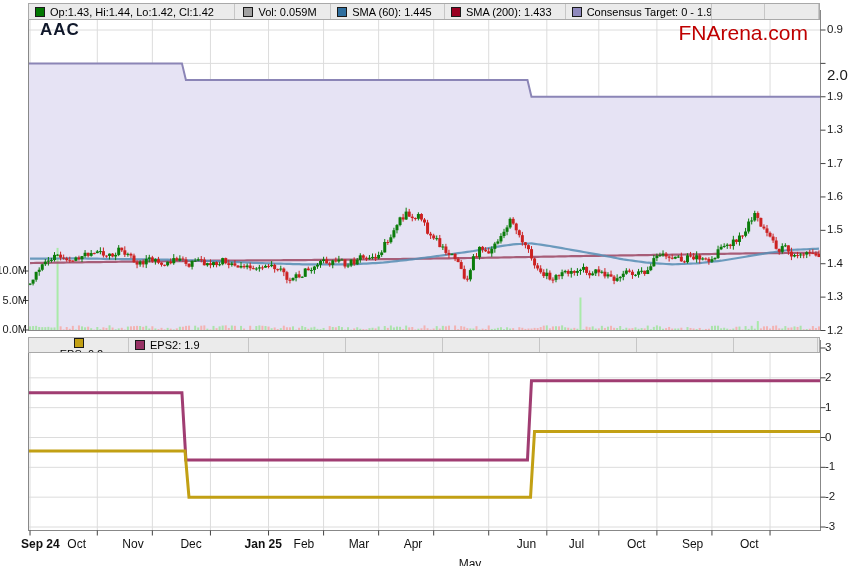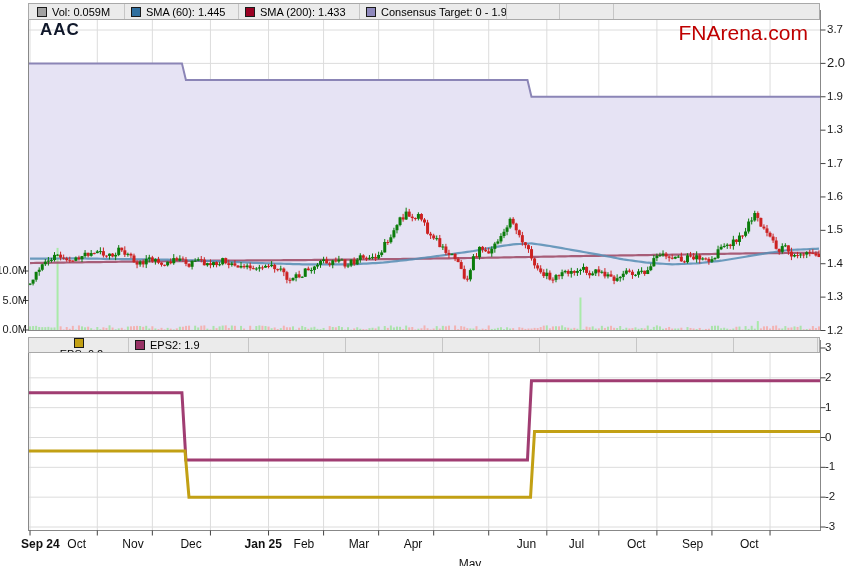--- a/index.html
+++ b/index.html
@@ -884,20 +884,24 @@
       <line x1="488.71621621621625" y1="530.5" x2="488.71621621621625" y2="535.5" stroke="#444"></line>
       <line x1="546.8166023166024" y1="530.5" x2="546.8166023166024" y2="535.5" stroke="#444"></line>
       <line x1="598.8011583011584" y1="530.5" x2="598.8011583011584" y2="535.5" stroke="#444"></line>
       <line x1="656.9015444015445" y1="530.5" x2="656.9015444015445" y2="535.5" stroke="#444"></line>
       <line x1="711.9440154440155" y1="530.5" x2="711.9440154440155" y2="535.5" stroke="#444"></line>
       <line x1="770.0444015444016" y1="530.5" x2="770.0444015444016" y2="535.5" stroke="#444"></line>
     </svg>
   <div id="title">AAC</div>
   <div id="logo">FNArena.com</div>
   <div id="legend-top" class="legend">
+      <div class="cell" style="width: 207px;">
+        <span class="sq" style="background: rgb(0, 119, 0);"></span>
+        <span>Op:1.43, Hi:1.44, Lo:1.42, Cl:1.42</span>
+      </div>
       <div class="cell" style="width: 96px; padding-left: 8px;">
         <span class="sq" style="background: rgb(160, 160, 160);"></span>
         <span>Vol: 0.059M</span>
       </div>
       <div class="cell" style="width: 114px;">
         <span class="sq" style="background: rgb(47, 111, 159);"></span>
         <span>SMA (60): 1.445</span>
       </div>
       <div class="cell" style="width: 121px;">
         <span class="sq" style="background: rgb(153, 0, 34);"></span>
@@ -936,22 +940,22 @@
         <span></span>
       </div>
       <div class="cell" style="width: 97px;">
         <span></span>
       </div>
       <div class="cell" style="width: 84px;">
         <span></span>
       </div>
     </div>
   <div id="labels">
-      <div class="lb" style="left: 827px; top: 23px; font-size: 11.5px;">3.7</div>
-      <div class="lb" style="left: 827px; top: 56px; font-size: 13px;">2.0</div>
+      <div class="lb" style="left: 827px; top: 23px; font-size: 11.5px;">0.9</div>
+      <div class="lb" style="left: 827px; top: 68px; font-size: 15px;">2.0</div>
       <div class="lb" style="left: 827px; top: 89.7778px; font-size: 11.5px;">1.9</div>
       <div class="lb" style="left: 827px; top: 123.167px; font-size: 11.5px;">1.3</div>
       <div class="lb" style="left: 827px; top: 156.556px; font-size: 11.5px;">1.7</div>
       <div class="lb" style="left: 827px; top: 189.944px; font-size: 11.5px;">1.6</div>
       <div class="lb" style="left: 827px; top: 223.333px; font-size: 11.5px;">1.5</div>
       <div class="lb" style="left: 827px; top: 256.722px; font-size: 11.5px;">1.4</div>
       <div class="lb" style="left: 827px; top: 290.111px; font-size: 11.5px;">1.3</div>
       <div class="lb" style="left: 827px; top: 323.5px; font-size: 11.5px;">1.2</div>
       <div class="lb" style="right: 832px; top: 264px;">10.0M</div>
       <div class="lb" style="right: 832px; top: 293.5px;">5.0M</div>

